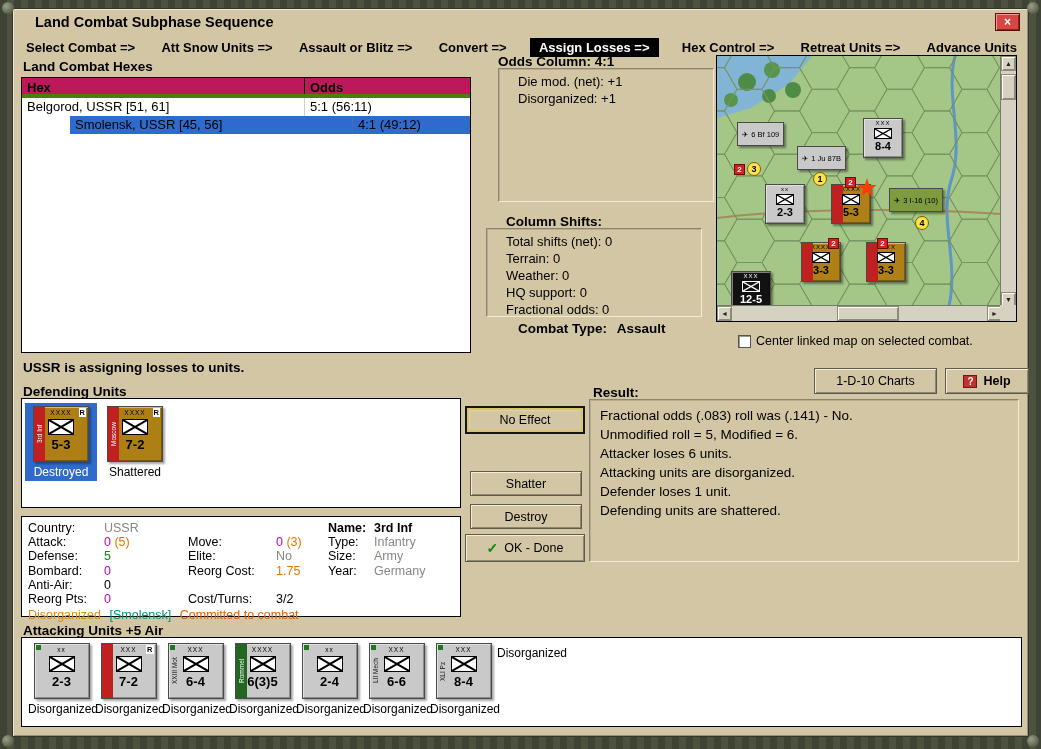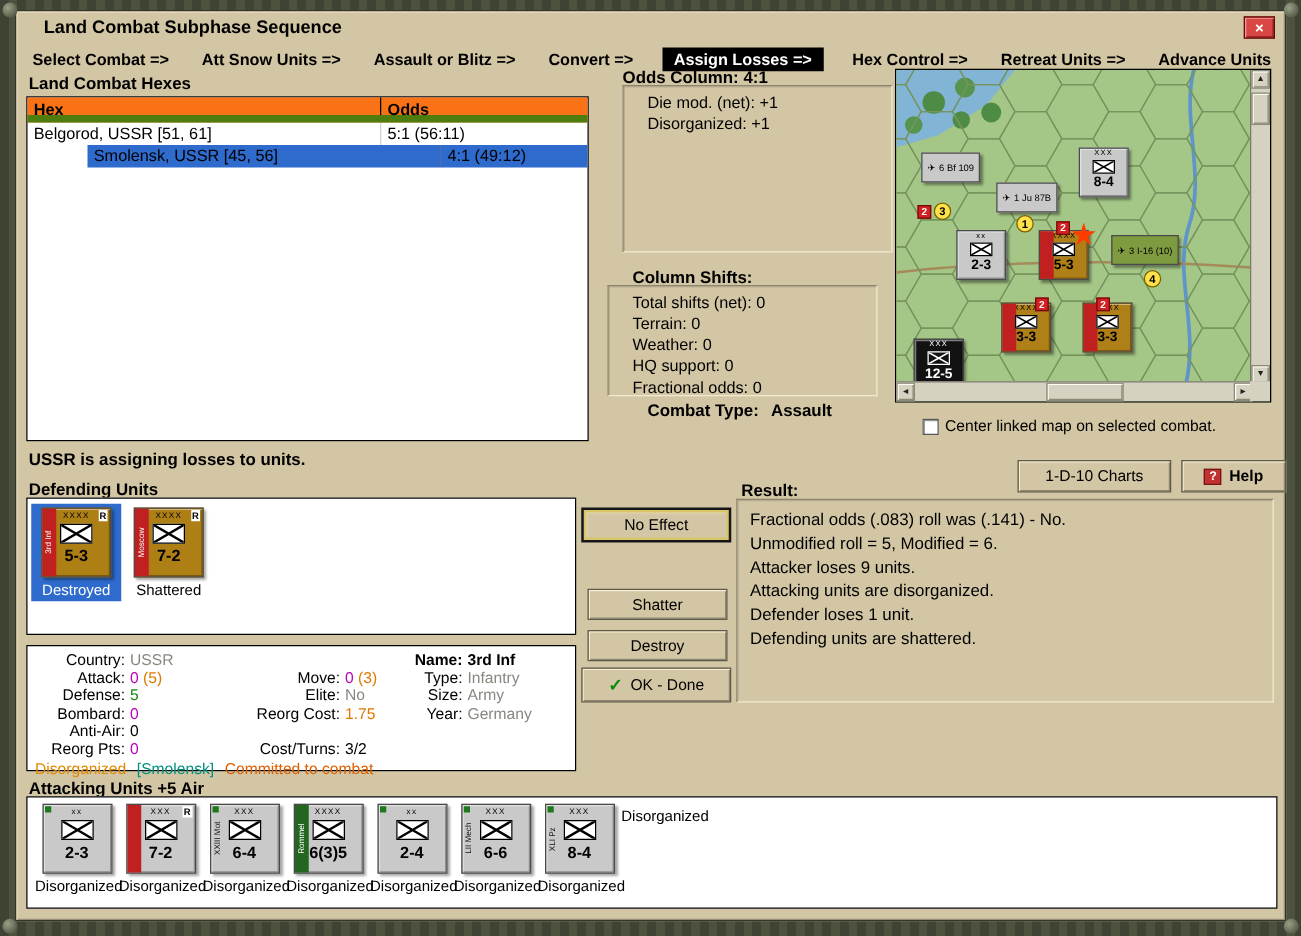--- a/index.html
+++ b/index.html
@@ -28,21 +28,21 @@
     box-shadow:inset 1px 1px 0 #f29a97, inset -1px -1px 0 #8e201d; }
 
   .phasebar { position:absolute; left:10px; top:28px; width:997px; height:20px;
     display:flex; justify-content:space-between; align-items:center; font-size:13px; font-weight:bold; }
   .phase { white-space:nowrap; padding:2px 3px; cursor:pointer; }
   .phase.active { background:#000; color:#fff; padding:2px 9px; }
 
   
   .hex-table { position:absolute; left:8px; top:68px; width:450px; height:276px;
     background:#fff; border:1px solid #000; }
-  .thead { display:flex; height:20px; background:#f97316; border-bottom:6px solid #4d7c0f;
+  .thead { display:flex; height:20px; background:#be185d; border-bottom:4px solid #4d7c0f;
     font-weight:bold; font-size:13px; }
   .th-hex { width:283px; border-right:1px solid #000; padding:2px 5px; }
   .th-odds { flex:1; padding:2px 5px; }
   .trow { display:flex; height:18px; font-size:13px; cursor:pointer; }
   .trow .td-hex { width:283px; padding:1px 5px; border-right:1px solid rgba(120,120,120,.35); }
   .trow .td-odds { flex:1; padding:1px 5px; }
   .trow.selected { background:#2e6bcd; color:#000000;margin-left:48px; }
 
   .sunken { position:absolute; background:#d3c6a4; border:1px solid;
     border-color:#8a8570 #f3ead0 #f3ead0 #8a8570;
@@ -119,21 +119,21 @@
   .c-strip.strip-plain { display:block; color:#111; }
   .c-badge { position:absolute; top:1px; right:2px; font-size:7.5px; font-weight:bold;
     background:#fff; line-height:9px; padding:0 1px; }
   .c-dot { position:absolute; top:1px; left:1px; width:5px; height:5px; background:#1c7a1c; }
 
   .result-panel { padding:6px 10px; font-size:13.5px; line-height:19px; }
 
   .detail-panel { position:absolute; left:8px; top:507px; width:440px; height:101px;
     background:#fff; border:1px solid #000; padding:4px 6px 0 6px; font-size:12.5px; }
   .d-line { display:flex; line-height:14.2px; }
-  .dl { text-align:right; }
+  .dl { text-align:left; }
   .dv { padding-left:4px; }
   .dl.a { width:72px; } .dv.a { width:88px; }
   .dl.bcol { width:84px; } .dv.bcol { width:56px; }
   .dl.ccol { width:42px; } .dv.ccol { flex:1; }
   .v-gray { color:#888880; } .v-mag { color:#bb00bb; } .v-orange { color:#e07800; }
   .v-green { color:#108810; } .v-teal { color:#00917e;margin-top:20px; } .v-dis { color:#e08800; }
   .v-commit { color:#e06000; }
   .d-status { margin-top:2px; line-height:14px; }
   .d-status span { margin-right:5px; }
 
@@ -484,21 +484,21 @@
   <div class="btn" style="left:452px;top:525px;width:120px;height:28px">
     <span class="check-icon">✓</span>
     <span>OK - Done</span>
   </div>
 
   <div class="hd" style="left:580px;top:376px">Result:</div>
   <div class="sunken result-panel" style="left:576px;top:390px;width:430px;height:163px">
 
   <div>Fractional odds (.083) roll was (.141)  - No.</div>
       <div>Unmodified roll = 5, Modified = 6.</div>
-      <div>Attacker loses 9 units.</div>
+      <div>Attacker loses 6 units.</div>
       <div>Attacking units are disorganized.</div>
       <div>Defender loses 1 unit.</div>
       <div>Defending units are shattered.</div>
     </div>
 
   <div class="detail-panel">
     <div class="d-line">
       <span class="dl a">Country:</span>
       <span class="dv a v-gray">USSR</span>
       <span class="dl bcol"></span>

